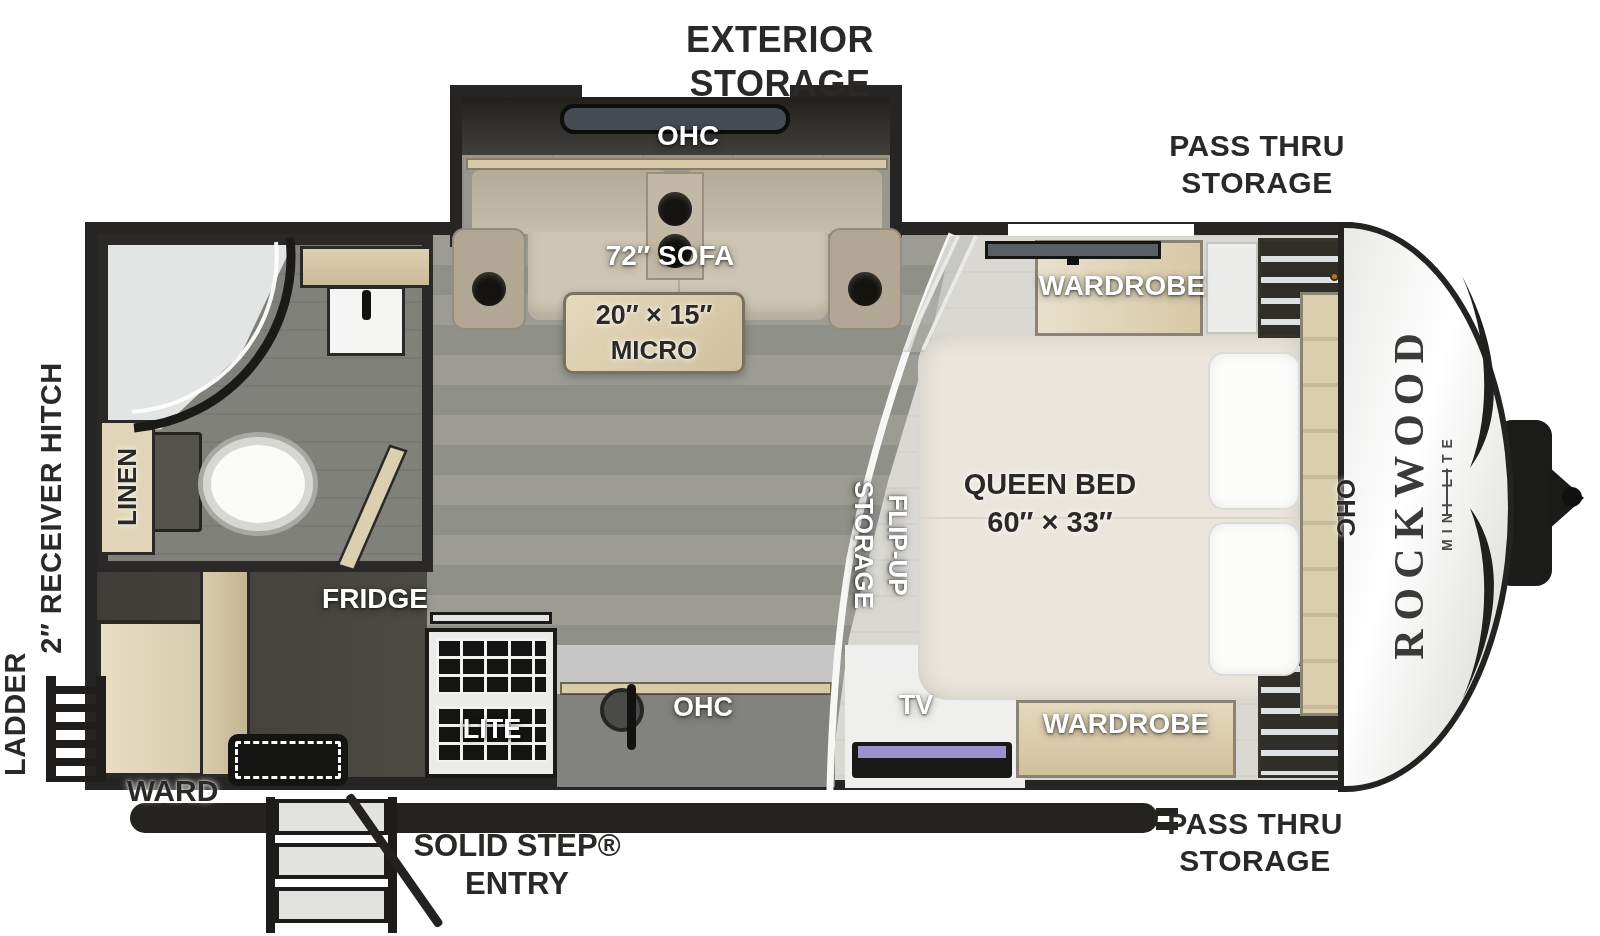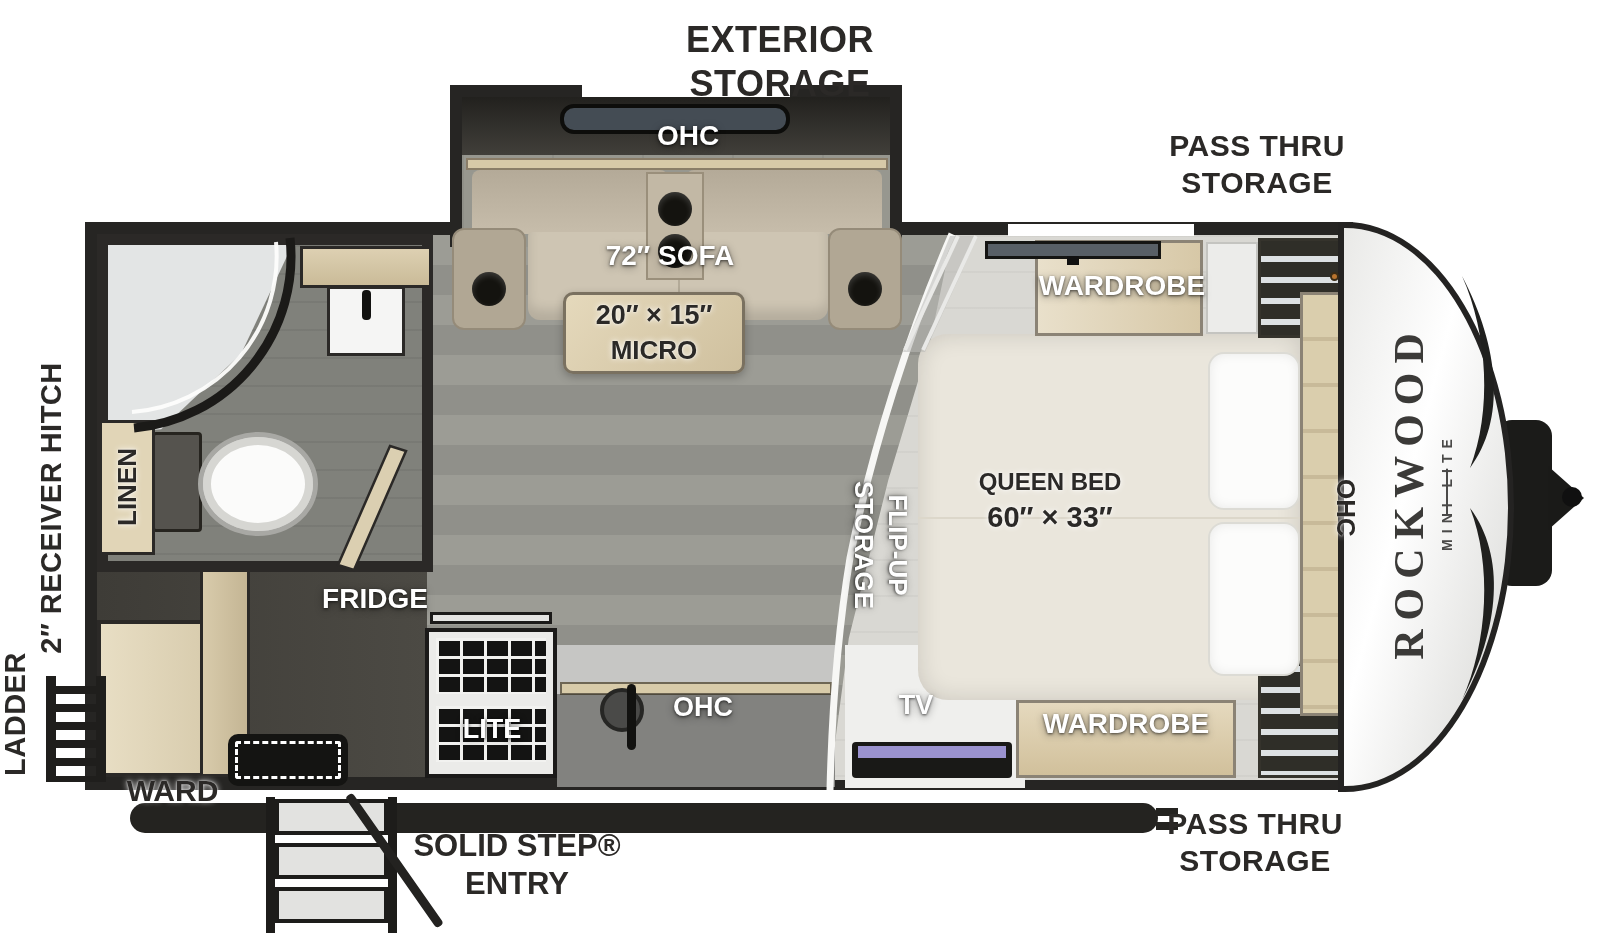--- a/index.html
+++ b/index.html
@@ -276,21 +276,21 @@
   </div>
   <div class="dlbl lbl-linen">LINEN</div>
   <div class="wlbl f28" style="left:295px;top:583px;width:160px;">FRIDGE</div>
   <div class="wlbl f27" style="left:432px;top:714px;width:120px;">LITE</div>
   <div class="wlbl f27" style="left:648px;top:692px;width:110px;">OHC</div>
   <div class="dlbl f30" style="left:100px;top:736px;width:145px;margin-top:38px;">WARD</div>
   <div class="wlbl f27" style="left:856px;top:690px;width:120px;">TV</div>
   <div class="wlbl f28" style="left:1002px;top:270px;width:240px;">WARDROBE</div>
   <div class="wlbl f28" style="left:1006px;top:708px;width:240px;">WARDROBE</div>
   <div class="dlbl" style="left:920px;top:468px;width:260px;z-index:60;">
-    <div style="position:static;font-size:24px;">QUEEN BED</div>
+    <div style="position:static;font-size:29px;">QUEEN BED</div>
     <div style="position:static;font-size:29px;margin-top:5px;">60″ × 33″</div>
   </div>
   <div class="wlbl lbl-flip">
     <div style="position:static;">FLIP-UP</div>
     <div style="position:static;">STORAGE</div>
   </div>
   <div class="dlbl lbl-bed-ohc">OHC</div>
 
 </div>
 

